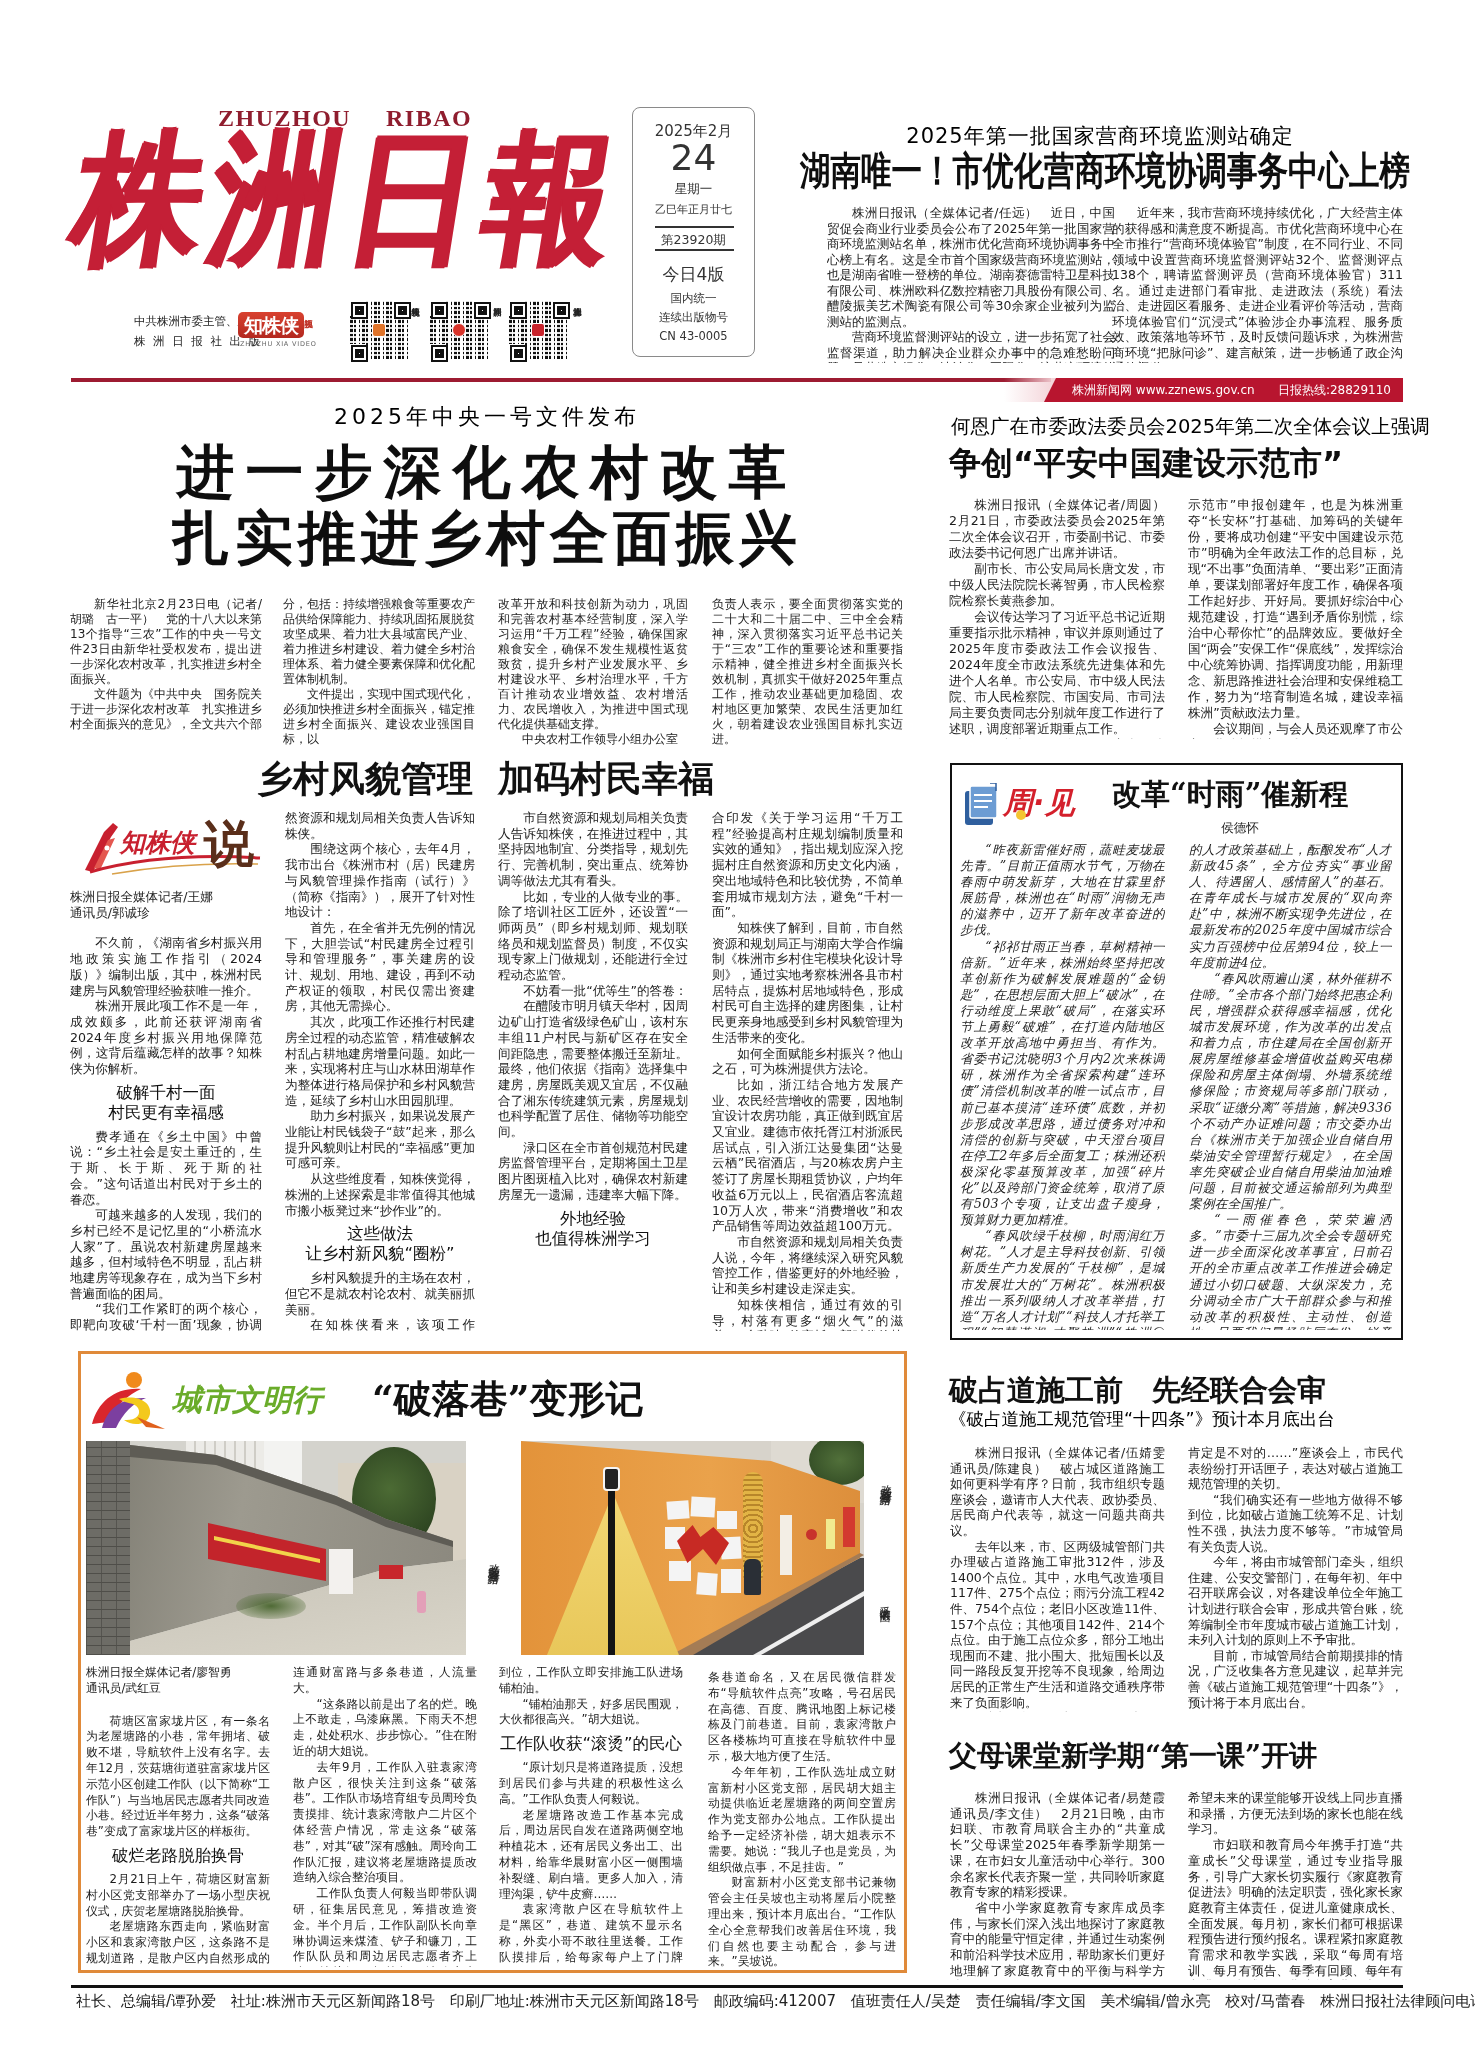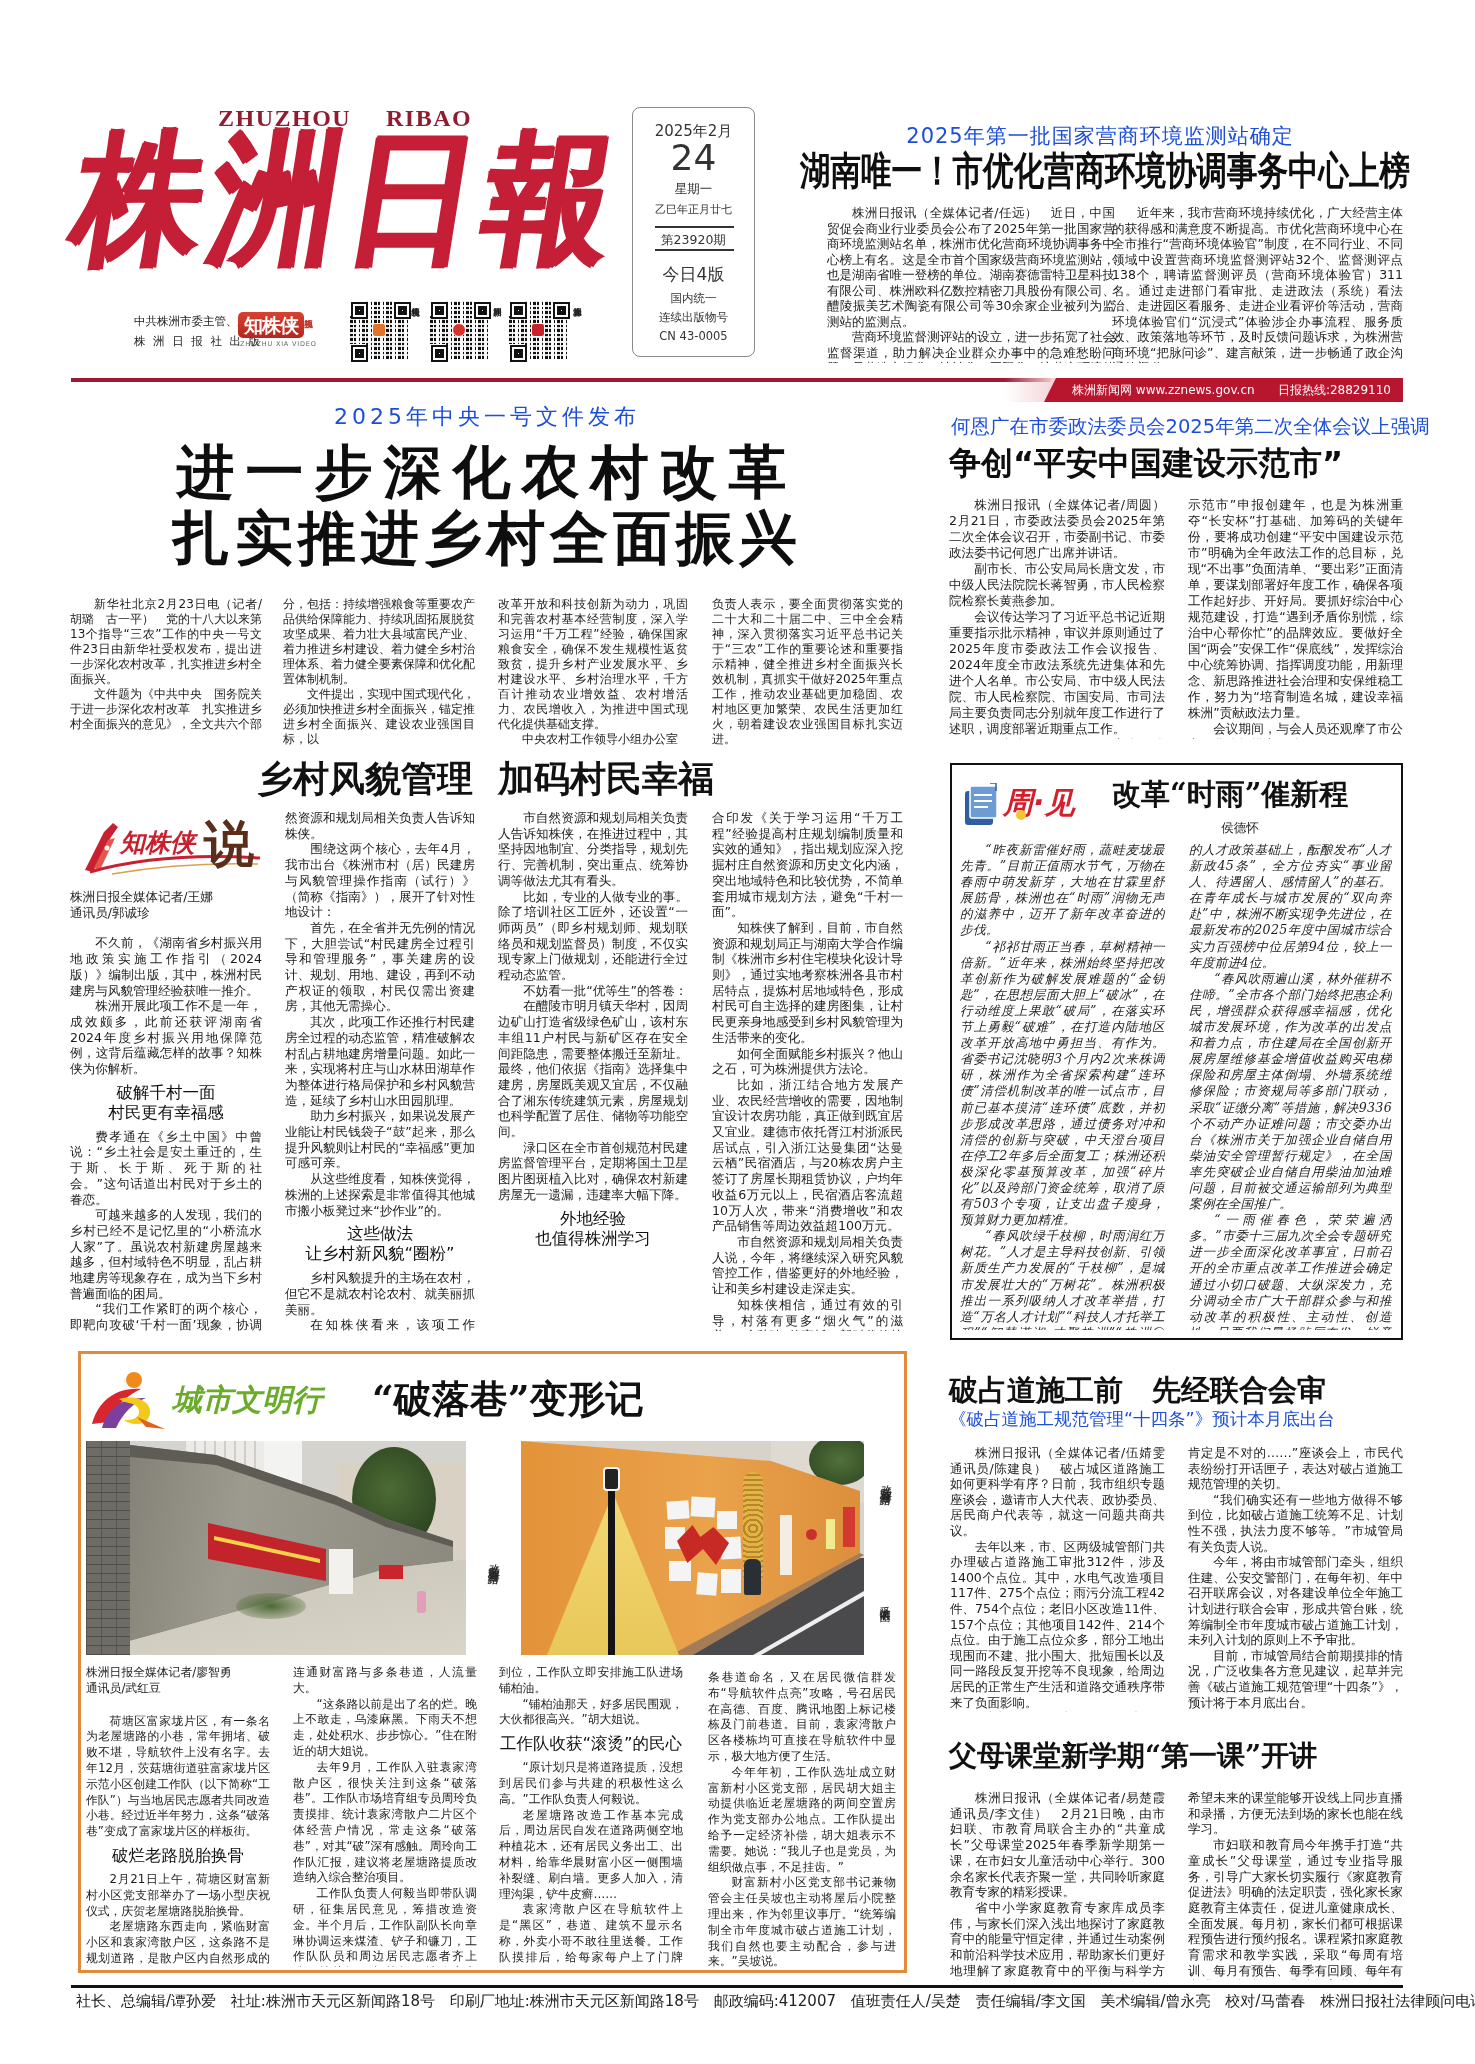--- a/index.html
+++ b/index.html
@@ -27,21 +27,21 @@
 .datebox{left:632px;top:107px;width:123px;height:250px;border:1px solid #8a8a8a;border-radius:8px;}
 .datebox .t{position:absolute;left:0;width:100%;text-align:center;color:#333;white-space:nowrap;}
 .datebox .r{position:absolute;left:22px;width:79px;height:1.5px;background:#333;}
 
 
 .thinrule{left:71px;top:378px;width:980px;height:4px;background:var(--rule);}
 .bfade{left:1004px;top:378px;width:52px;height:24px;background:linear-gradient(90deg,rgba(246,222,226,0),#f3d2d7);}
 .banner{left:1044px;top:378px;width:359px;height:24px;background:var(--banner);clip-path:polygon(12px 0,100% 0,100% 100%,0 100%);color:#fff;font-size:12px;line-height:24px;}
 
 
-.kick{font-family:"DejaVu Sans",sans-serif;font-weight:normal;color:#1d4ed8;white-space:nowrap;}
+.kick{font-family:"DejaVu Sans",sans-serif;font-weight:normal;color:#000000;white-space:nowrap;}
 .heavy{font-family:"DejaVu Sans",sans-serif;font-weight:bold;color:#0e0e0e;white-space:nowrap;}
 .serifhl{font-family:"DejaVu Serif",serif;font-weight:bold;color:#111;white-space:nowrap;}
 
 
 .col{position:absolute;overflow:hidden;text-align:justify;color:var(--ink);}
 .col p{margin:0;text-indent:2em;}
 .col p.cont{text-indent:0;}
 .col .sub{text-align:center;text-indent:0;font-size:16.5px;line-height:20px;margin:6px 0 6px;color:#111;}
 .col .byl{margin:0;text-indent:0;}
 .f-bz{font-size:12.5px;line-height:15.5px;}
@@ -345,21 +345,21 @@
     <div class="sub">
       <div>工作队收获“滚烫”的民心</div>
     </div>
     <p>“原计划只是将道路提质，没想到居民们参与共建的积极性这么高。”工作队负责人何毅说。</p>
     <p>老屋塘路改造工作基本完成后，周边居民自发在道路两侧空地种植花木，还有居民义务出工、出材料，给靠华晨财富小区一侧围墙补裂缝、刷白墙。更多人加入，清理沟渠，铲牛皮癣……</p>
     <p>袁家湾散户区在导航软件上是“黑区”，巷道、建筑不显示名称，外卖小哥不敢往里送餐。工作队摸排后，给每家每户上了门牌号，给每一</p>
   </div>
   <div class="col f-al" style="left:708px;top:1670px;width:188px;height:302px;">
     <p class="cont">条巷道命名，又在居民微信群发布“导航软件点亮”攻略，号召居民在高德、百度、腾讯地图上标记楼栋及门前巷道。目前，袁家湾散户区各楼栋均可直接在导航软件中显示，极大地方便了生活。</p>
     <p>今年年初，工作队选址成立财富新村小区党支部，居民胡大姐主动提供临近老屋塘路的两间空置房作为党支部办公地点。工作队提出给予一定经济补偿，胡大姐表示不需要。她说：“我儿子也是党员，为组织做点事，不足挂齿。”</p>
-    <p>财富新村小区党支部书记兼物管会主任吴坡也主动将屋后小院整理出来，作为邻里议事厅。“统筹编制全市年度城市破占道施工计划，我们自然也要主动配合，参与进来。”吴坡说。</p>
+    <p>财富新村小区党支部书记兼物管会主任吴坡也主动将屋后小院整理出来，预计本月底出台。“工作队全心全意帮我们改善居住环境，我们自然也要主动配合，参与进来。”吴坡说。</p>
   </div>
 
   <div class="a serifhl" style="left:949px;top:1372px;font-size:29px;line-height:36px;">破占道施工前　先经联合会审</div>
   <div class="a kick" style="left:949px;top:1408px;font-size:17.5px;line-height:22px;">《破占道施工规范管理“十四条”》预计本月底出台</div>
   <div class="col f-rw" style="left:950px;top:1445px;width:215px;height:267px;">
     <p>株洲日报讯（全媒体记者/伍婧雯　通讯员/陈建良）　破占城区道路施工如何更科学有序？日前，我市组织专题座谈会，邀请市人大代表、政协委员、居民商户代表等，就这一问题共商共议。</p>
     <p>去年以来，市、区两级城管部门共办理破占道路施工审批312件，涉及1400个点位。其中，水电气改造项目117件、275个点位；雨污分流工程42件、754个点位；老旧小区改造11件、157个点位；其他项目142件、214个点位。由于施工点位众多，部分工地出现围而不建、批小围大、批短围长以及同一路段反复开挖等不良现象，给周边居民的正常生产生活和道路交通秩序带来了负面影响。</p>
     <p>“破占道施工，必须要明确时限，全程公示。”“门前道路短时间内反复开挖，这</p>
   </div>
   <div class="col f-rw" style="left:1188px;top:1445px;width:215px;height:267px;">

